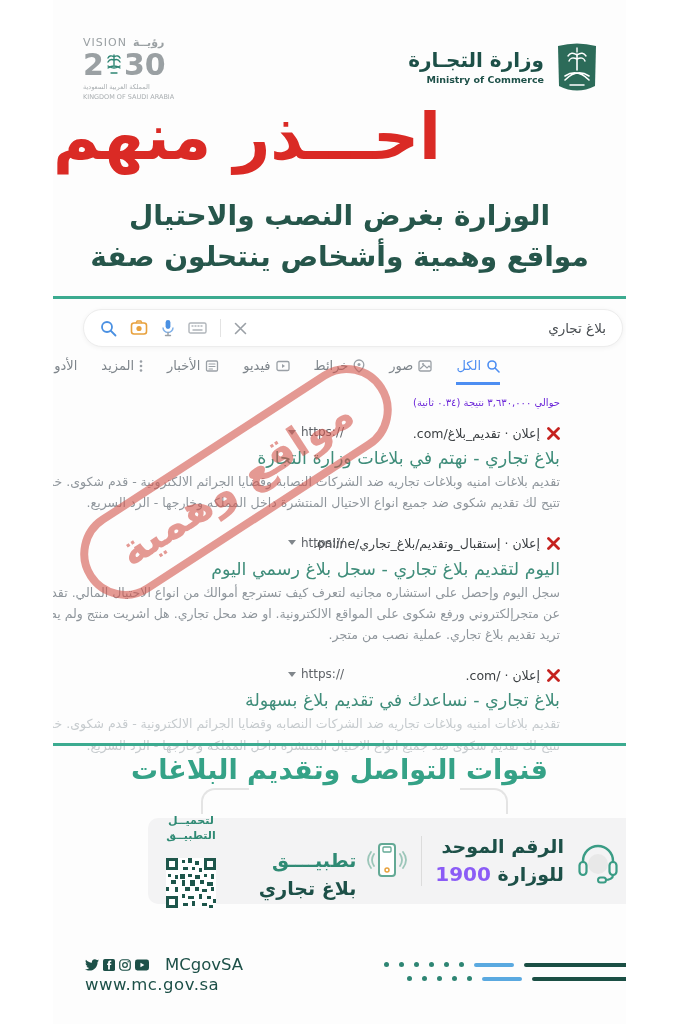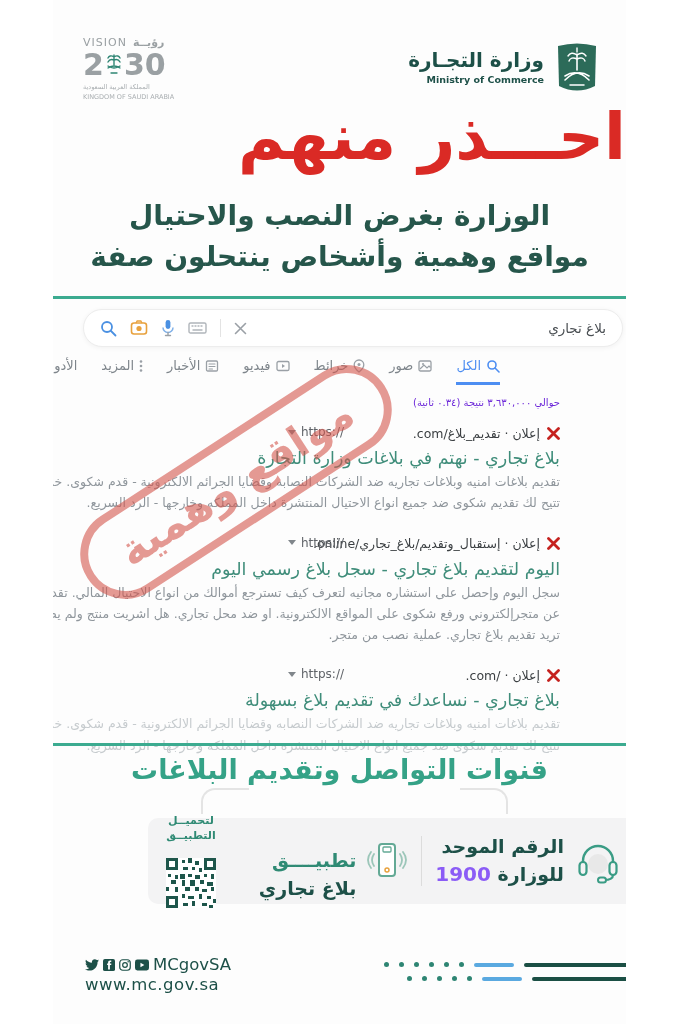--- a/index.html
+++ b/index.html
@@ -12,21 +12,21 @@
   .vision-logo{position:absolute;top:36px;left:30px;width:115px;color:#9aa0a3;}
   .v-row1{display:flex;align-items:center;gap:6px;font-size:11px;letter-spacing:1px;}
   .v-ar{font-weight:bold;font-size:11px;}
   .v-row2{display:flex;align-items:center;font-size:30px;font-weight:bold;line-height:1;margin-top:1px;color:#9aa0a3;}
   .v-sub{font-size:6.5px;margin-top:3px;color:#a9aeb1;line-height:1.5;}
   .mc-logo{position:absolute;top:40px;right:26px;display:flex;align-items:flex-start;gap:10px;}
   .mc-text{text-align:right;color:#1d5048;margin-top:8px;}
   .mc-ar{font-size:20px;font-weight:bold;}
   .mc-en{font-size:9.5px;font-weight:bold;margin-top:2px;}
   
-  .headline{position:absolute;top:100px;left:0;width:100%;text-align:right;
+  .headline{position:absolute;top:100px;left:0;width:100%;text-align:left;
     font-size:64px;font-weight:bold;color:#da2a25;direction:rtl;}
   .subtitle{position:absolute;top:196px;left:0;width:100%;text-align:center;
     font-size:28px;font-weight:bold;color:#26564b;direction:rtl;line-height:1.45;}
   .divider{position:absolute;left:0;width:100%;height:3px;background:#3cab90;}
   .divider.d1{top:296px;}
   .divider.d2{top:743px;}
   
   .search-bar{position:absolute;top:309px;left:30px;width:540px;height:38px;background:#fff;
     border:1px solid #ededed;border-radius:20px;box-shadow:0 1px 5px rgba(0,0,0,0.05);
     display:flex;align-items:center;padding:0 16px;gap:13px;}
@@ -65,21 +65,21 @@
   .grp{display:flex;align-items:center;gap:10px;}
   .grp-text{text-align:right;font-weight:bold;font-size:19px;color:#1d5048;line-height:1.45;}
   .num-green{color:#8b5cf6;font-size:20px;}
   .app-line1{color:#2f8a74;margin-top:28px;}
   .vdiv{width:1px;height:50px;background:#dcdcdc;}
   .qr-group{margin-right:auto;display:flex;flex-direction:column;align-items:center;gap:15px;}
   .qr-label{font-size:11px;font-weight:bold;color:#2f8a74;text-align:center;line-height:1.35;}
   
   .social{position:absolute;left:32px;top:955px;color:#1d5048;}
   .social-row{display:flex;align-items:center;gap:4px;}
-  .social-handle{font-size:16.5px;margin-left:0;}
+  .social-handle{font-size:16.5px;margin-left:12px;}
   .website{font-size:16.5px;letter-spacing:0.5px;margin-top:1px;}
   .decor{position:absolute;top:962px;right:0;display:flex;flex-direction:column;align-items:flex-end;gap:9px;}
   .decor-row{display:flex;align-items:center;gap:10px;}
   .dot{width:5px;height:5px;border-radius:50%;background:#2e8573;}
   .bar-blue{width:40px;height:4px;border-radius:2px;background:#5aa9e0;}
   .bar-dark{height:4px;border-radius:2px 0 0 2px;background:#1b4f44;}
   .bar-dark.b1{width:102px;}
   .bar-dark.b2{width:94px;}
 </style>
 </head>

